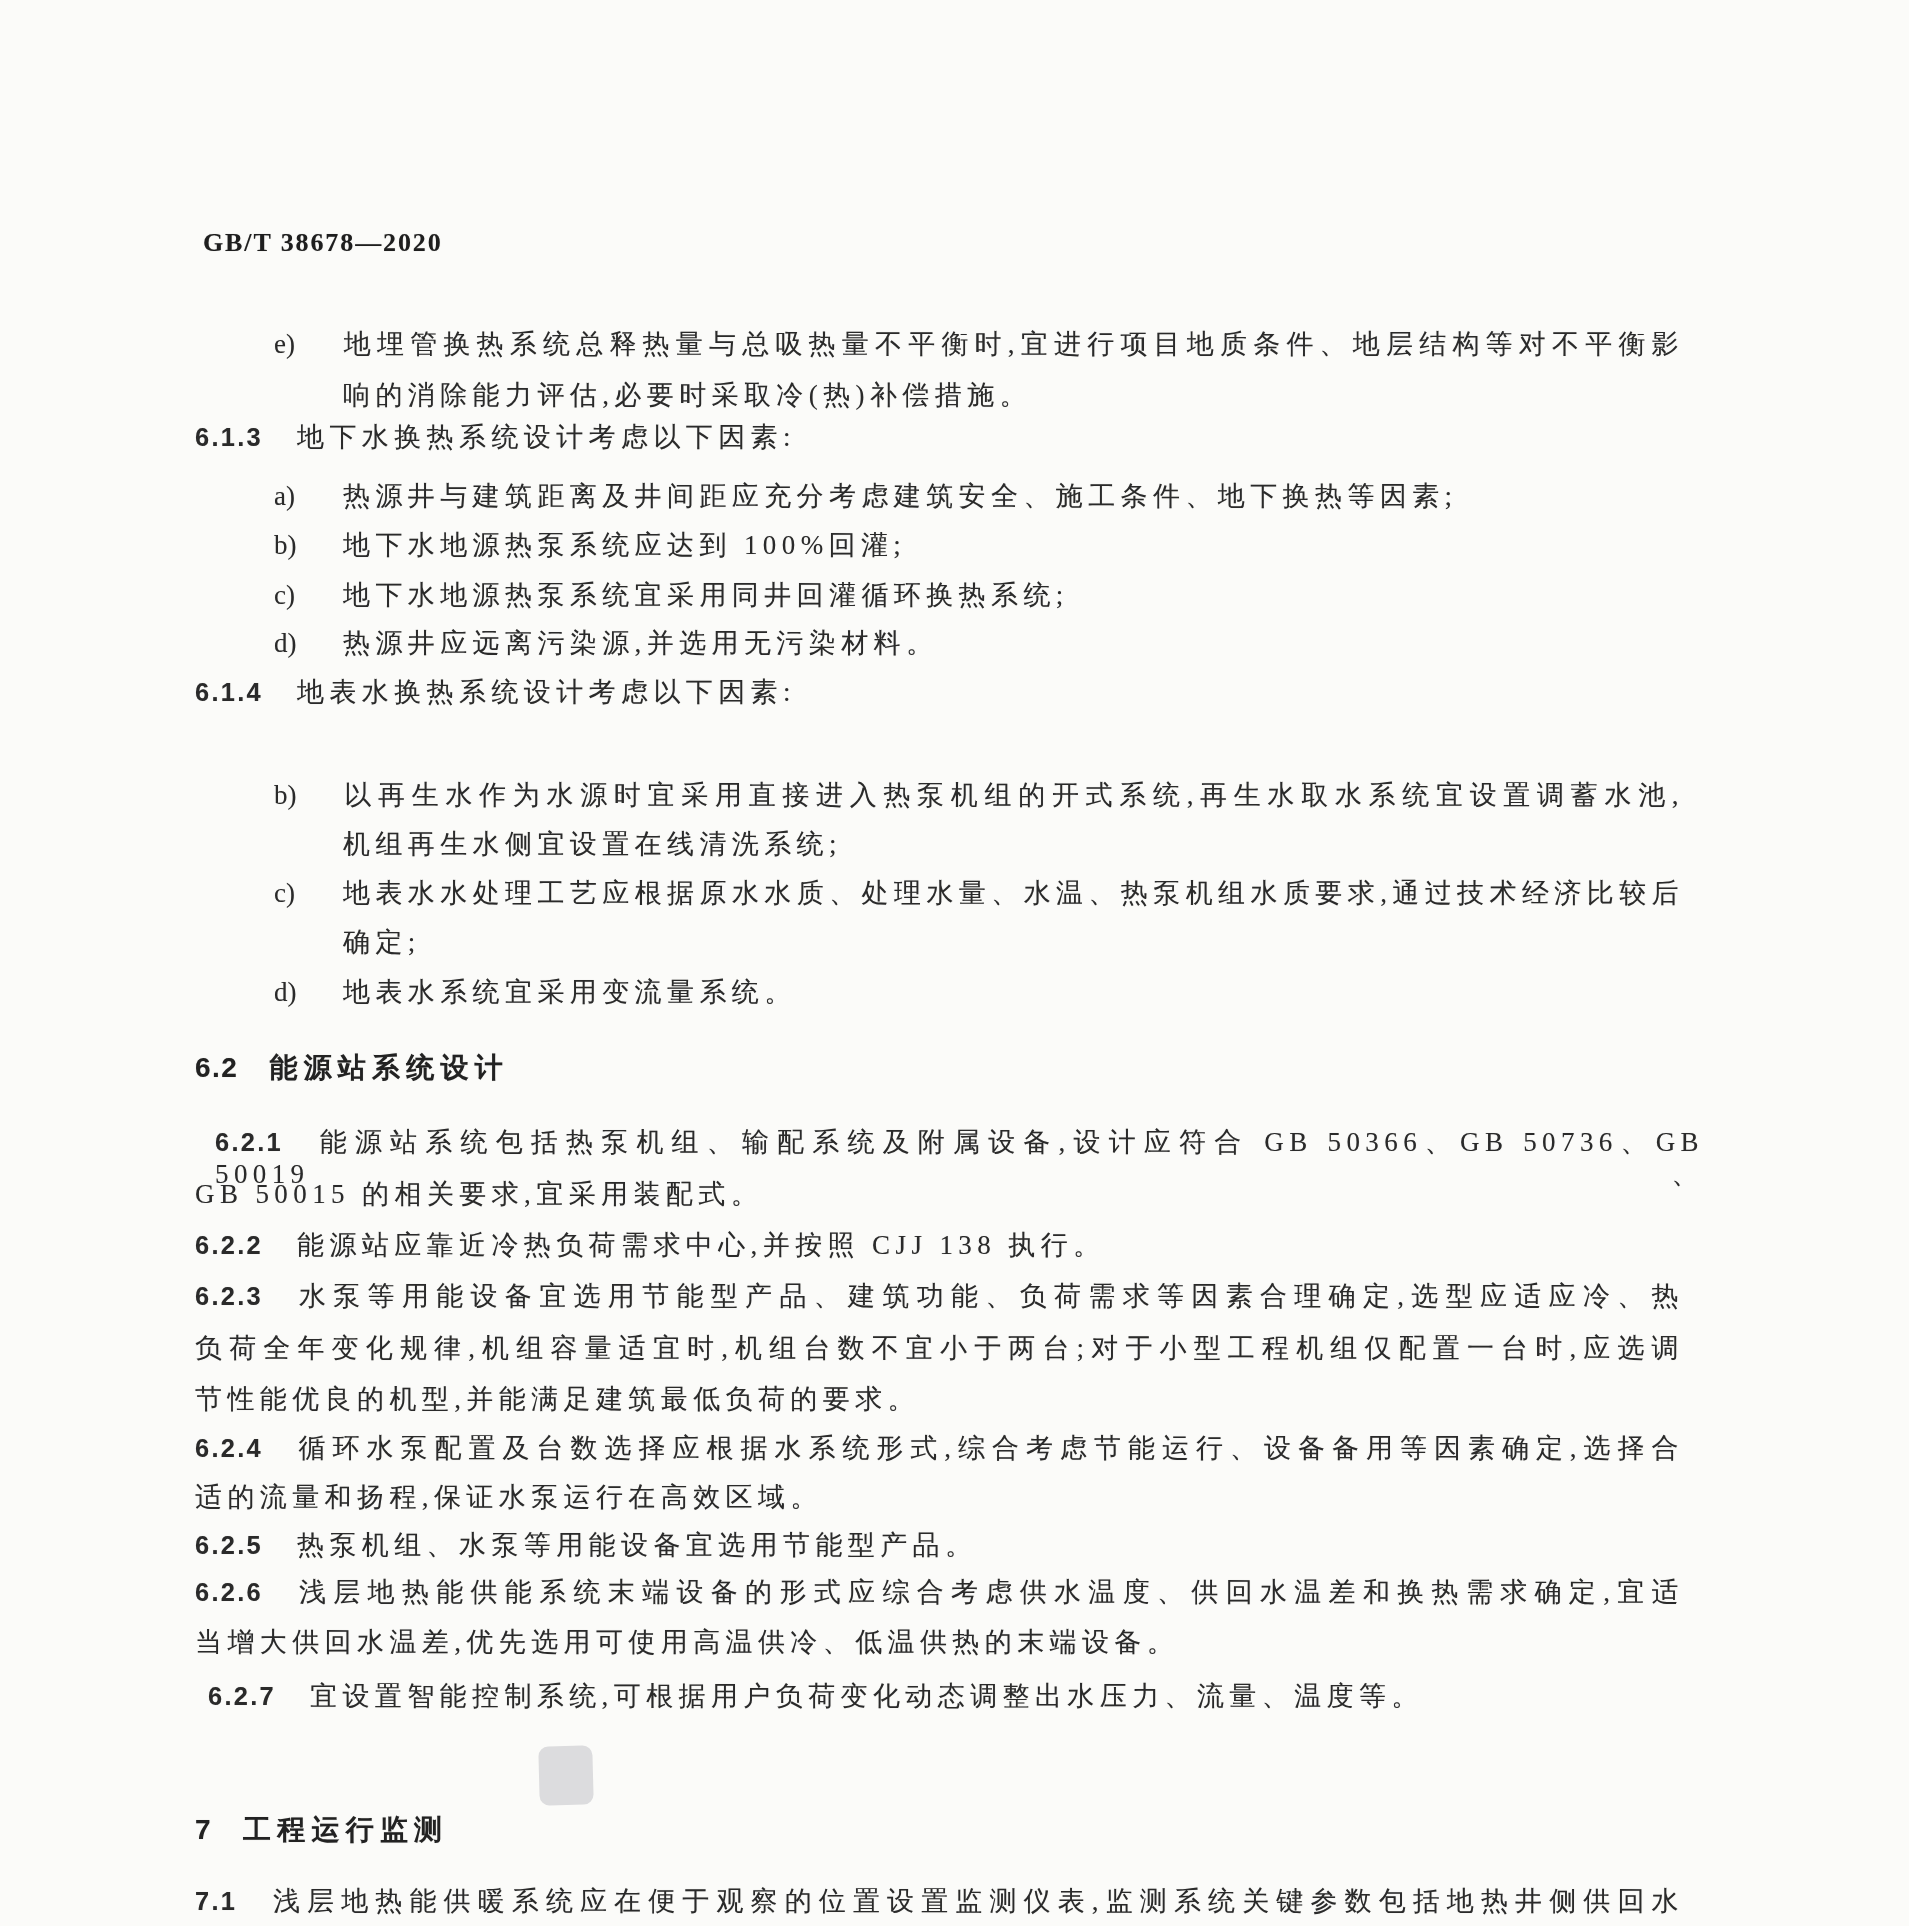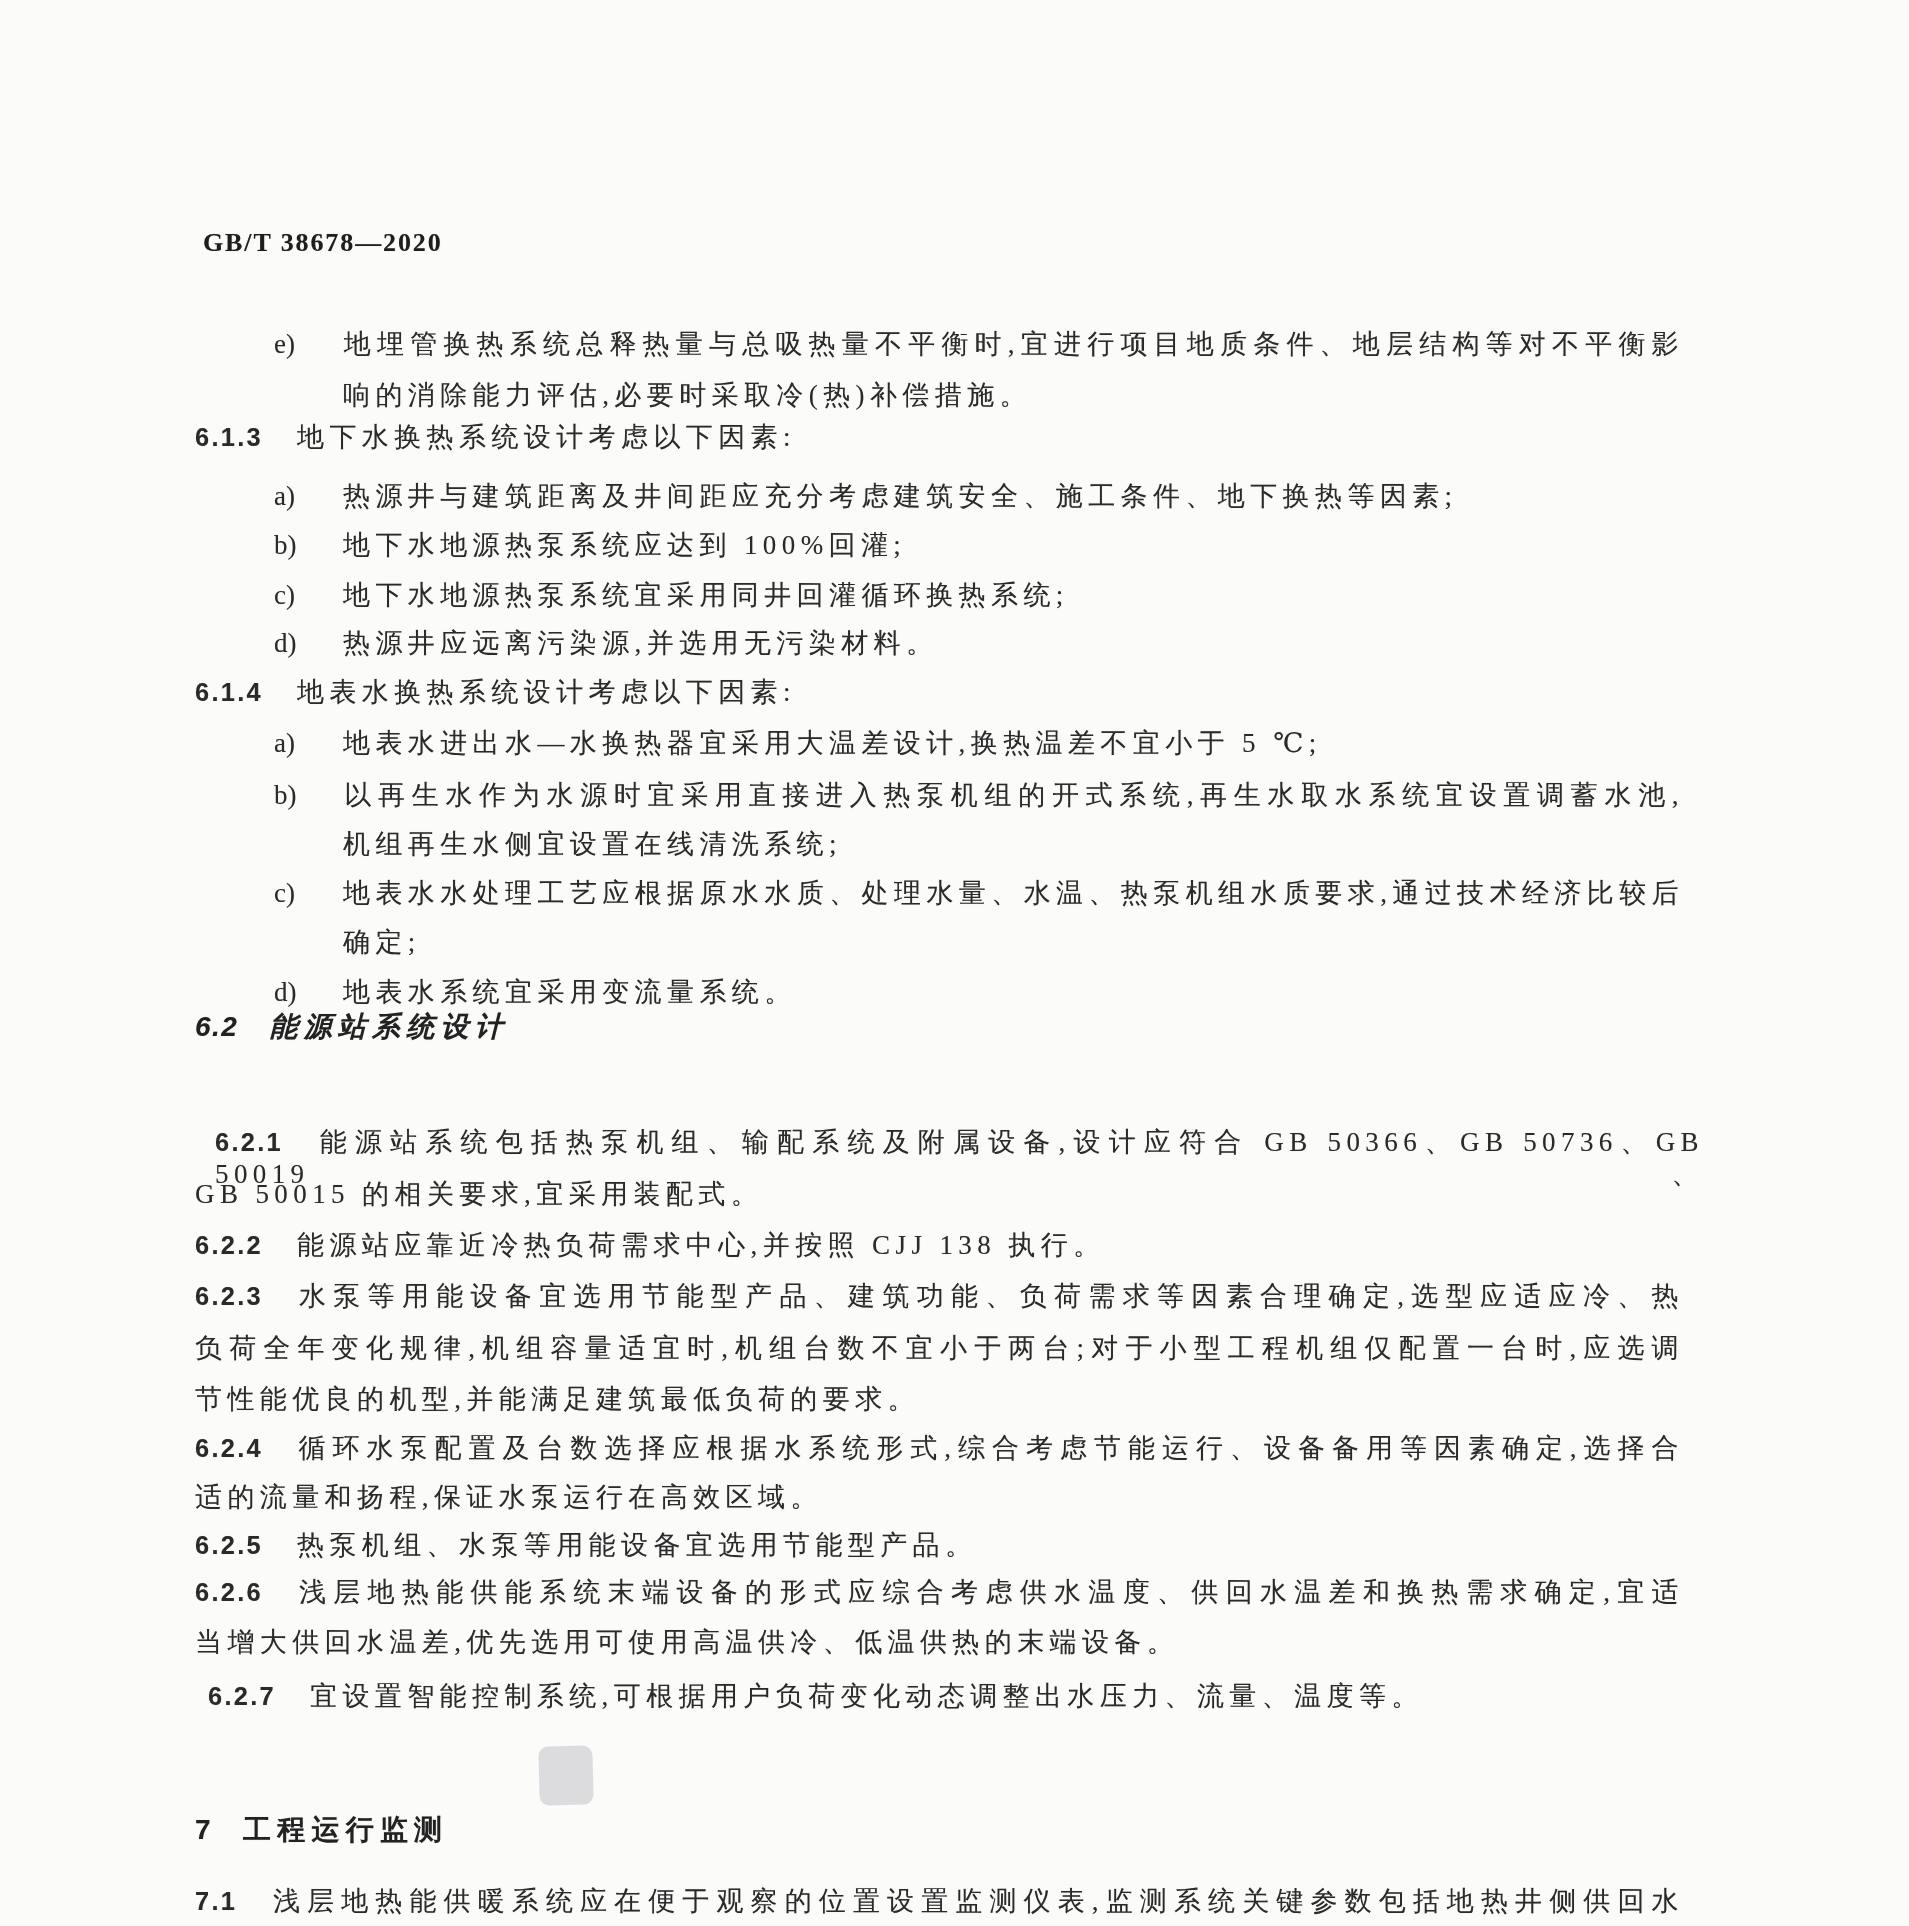--- a/index.html
+++ b/index.html
@@ -96,36 +96,33 @@
   <div class="ln" style="left:274px; top:627px;">
     <span class="lbl">d)</span><span>热源井应远离污染源,并选用无污染材料。</span>
   </div>
   <div class="ln" style="left:274px; top:579px;">
     <span class="lbl">c)</span><span>地下水地源热泵系统宜采用同井回灌循环换热系统;</span>
   </div>
 
   <div class="ln" style="left:195px; top:676px;">
     <span class="num">6.1.4</span><span>地表水换热系统设计考虑以下因素:</span>
   </div>
-  <div class="ln" style="left:274px; top:727px;">
-    <span class="lbl">a)</span><span>地表水进出水—水换热器宜采用大温差设计,换热温差不宜小于 5 ℃;</span>
-  </div>
   <div class="ln j" style="left:274px; top:779px; width:1410px;">
     <span class="lbl">b)</span><span>以再生水作为水源时宜采用直接进入热泵机组的开式系统,再生水取水系统宜设置调蓄水池,</span>
   </div>
   <div class="ln" style="left:343px; top:828px;">机组再生水侧宜设置在线清洗系统;</div>
   <div class="ln j" style="left:274px; top:877px; width:1410px;">
     <span class="lbl">c)</span><span>地表水水处理工艺应根据原水水质、处理水量、水温、热泵机组水质要求,通过技术经济比较后</span>
   </div>
   <div class="ln" style="left:343px; top:926px;">确定;</div>
   <div class="ln" style="left:274px; top:976px;">
     <span class="lbl">d)</span><span>地表水系统宜采用变流量系统。</span>
   </div>
 
-  <div class="hd" style="left:195px; top:1008px;font-style:italic;">
+  <div class="hd" style="left:195px; top:1049px;">
     <span class="hnum">6.2</span><span>能源站系统设计</span>
   </div>
 
   <div class="ln j" style="left:195px; top:1126px; width:1489px;margin-left:20px;">
     <span class="num">6.2.1</span><span>能源站系统包括热泵机组、输配系统及附属设备,设计应符合 GB 50366、GB 50736、GB 50019、</span>
   </div>
   <div class="ln" style="left:195px; top:1178px;">GB 50015 的相关要求,宜采用装配式。</div>
 
   <div class="ln" style="left:195px; top:1229px;">
     <span class="num">6.2.2</span><span>能源站应靠近冷热负荷需求中心,并按照 CJJ 138 执行。</span>

